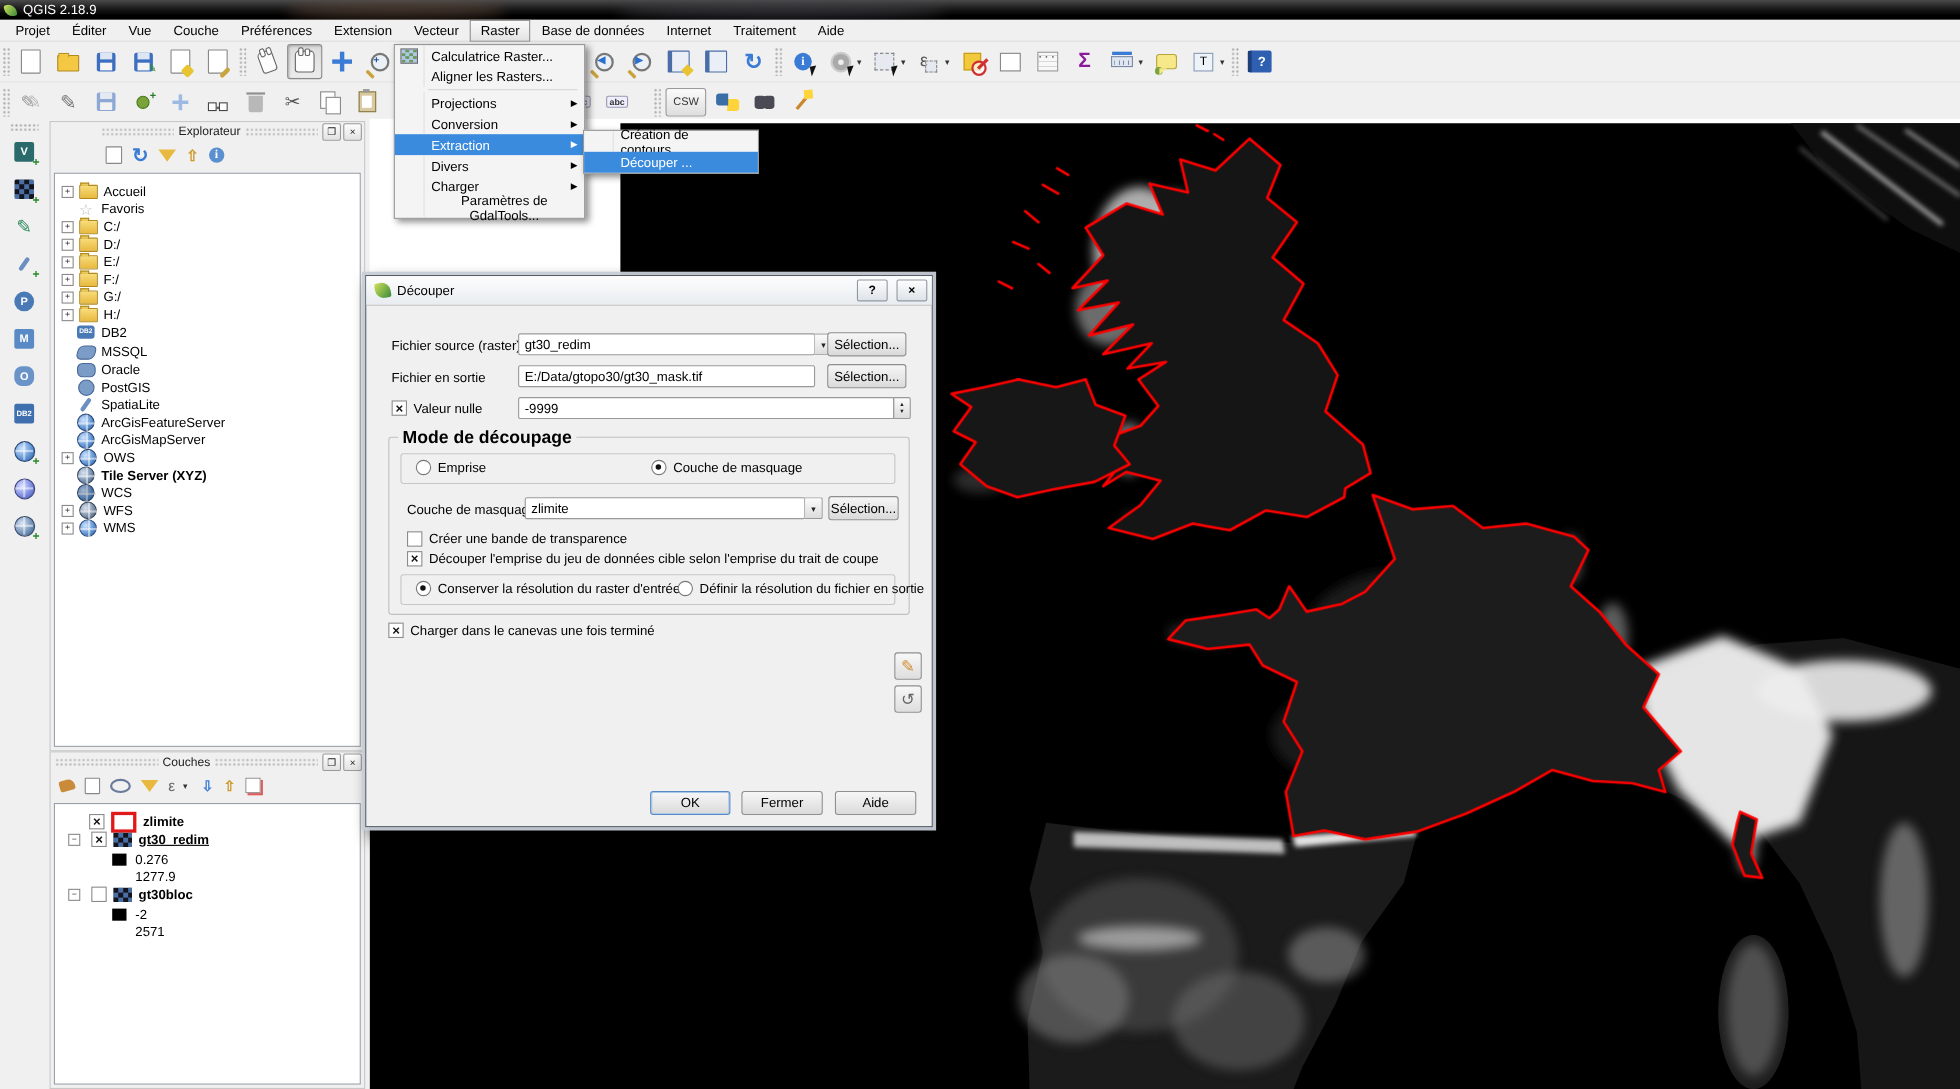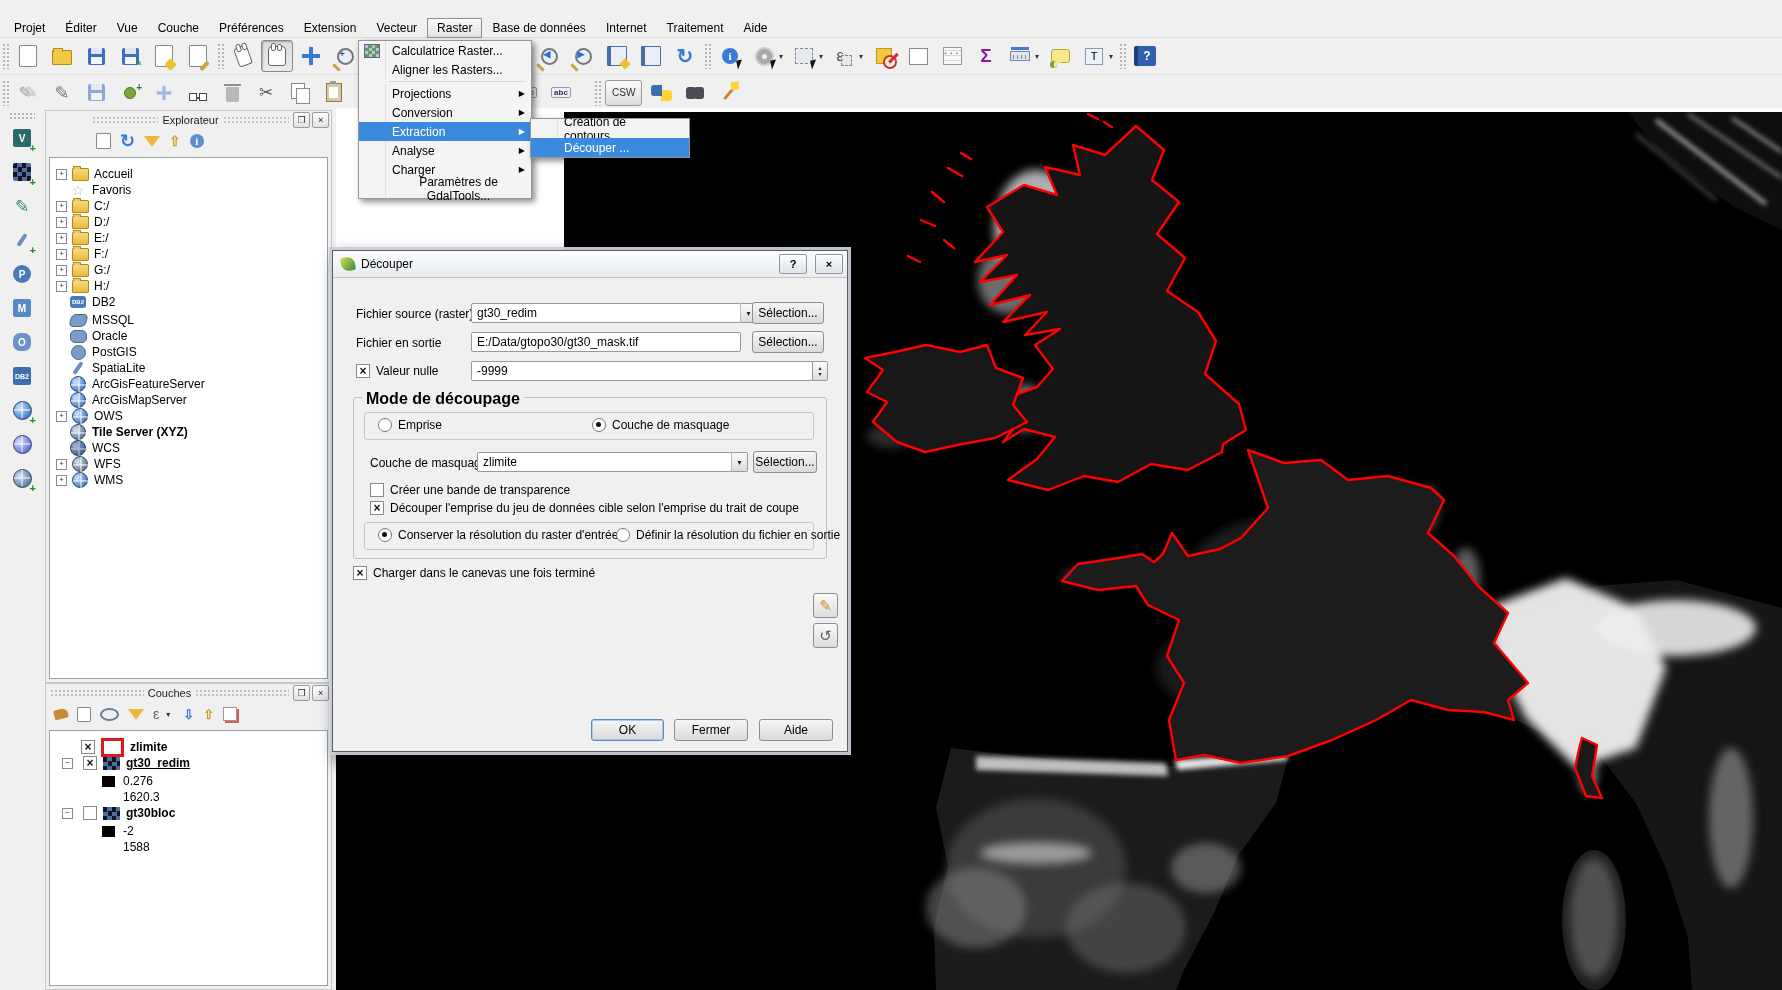--- a/index.html
+++ b/index.html
@@ -160,20 +160,26 @@
   .sidebtn{position:absolute;width:23px;height:23px;border:1px solid #8e8f8f;border-radius:3px;background:linear-gradient(#f8f8f8,#dedede);
            display:flex;align-items:center;justify-content:center;}
   
   .canvas{left:336px;top:108px;width:1446px;height:882px;background:#fff;}
 </style>
 </head>
 <body>
 
 <div class="app">
 
+  <div class="abs titlebar">
+    <div class="titleblur" style="left:260px;width:200px;background:#6a5040;"></div>
+    <div class="titleblur" style="left:560px;width:300px;background:#4a4a52;"></div>
+    <span class="feather" style="width:11px;height:11px;"></span>
+    <span style="font-size:12px;">QGIS 2.18.9</span>
+  </div>
 
   <div class="abs menubar">
     <span class="mitem">Projet</span>
     <span class="mitem">Éditer</span>
     <span class="mitem">Vue</span>
     <span class="mitem">Couche</span>
     <span class="mitem">Préférences</span>
     <span class="mitem">Extension</span>
     <span class="mitem">Vecteur</span>
     <span class="mitem active">Raster</span>
@@ -604,34 +610,34 @@
         <span class="exp">−</span>
         <span class="cb">×</span>
         <span class="swc checker"></span>
         <b style="text-decoration:underline;">gt30_redim</b>
       </div>
       <div class="trow" style="top:42px;left:52px;gap:8px;">
         <span class="swb"></span>
         <span>0.276</span>
       </div>
       <div class="trow" style="top:58px;left:73px;">
-        <span>1620.3</span>
+        <span>1277.9</span>
       </div>
       <div class="trow" style="top:74px;left:12px;gap:6px;">
         <span class="exp">−</span>
         <span class="cb"></span>
         <span class="swc checker"></span>
         <b>gt30bloc</b>
       </div>
       <div class="trow" style="top:92px;left:52px;gap:8px;">
         <span class="swb"></span>
         <span>-2</span>
       </div>
       <div class="trow" style="top:108px;left:73px;">
-        <span>1588</span>
+        <span>2571</span>
       </div>
     </div>
   </div>
 
   <div class="abs canvas">
     <svg width="1446" height="882" viewBox="0 0 1446 882">
       <defs>
         <filter id="soft" x="-40%" y="-40%" width="180%" height="180%">
             <feGaussianBlur stdDeviation="5"></feGaussianBlur>
           </filter>
@@ -810,21 +816,21 @@
         <span>Conversion</span>
       <span class="sub">▶</span>
     </div>
     <div class="menurow hl">
       <span class="gut"></span>
         <span>Extraction</span>
       <span class="sub">▶</span>
     </div>
     <div class="menurow">
       <span class="gut"></span>
-        <span>Analyse</span>
+        <span>Divers</span>
       <span class="sub">▶</span>
     </div>
     <div class="menurow">
       <span class="gut"></span>
         <span>Charger</span>
       <span class="sub">▶</span>
     </div>
     <div class="menurow">
       <span class="gut"></span>
         <span>Paramètres de GdalTools...</span>

